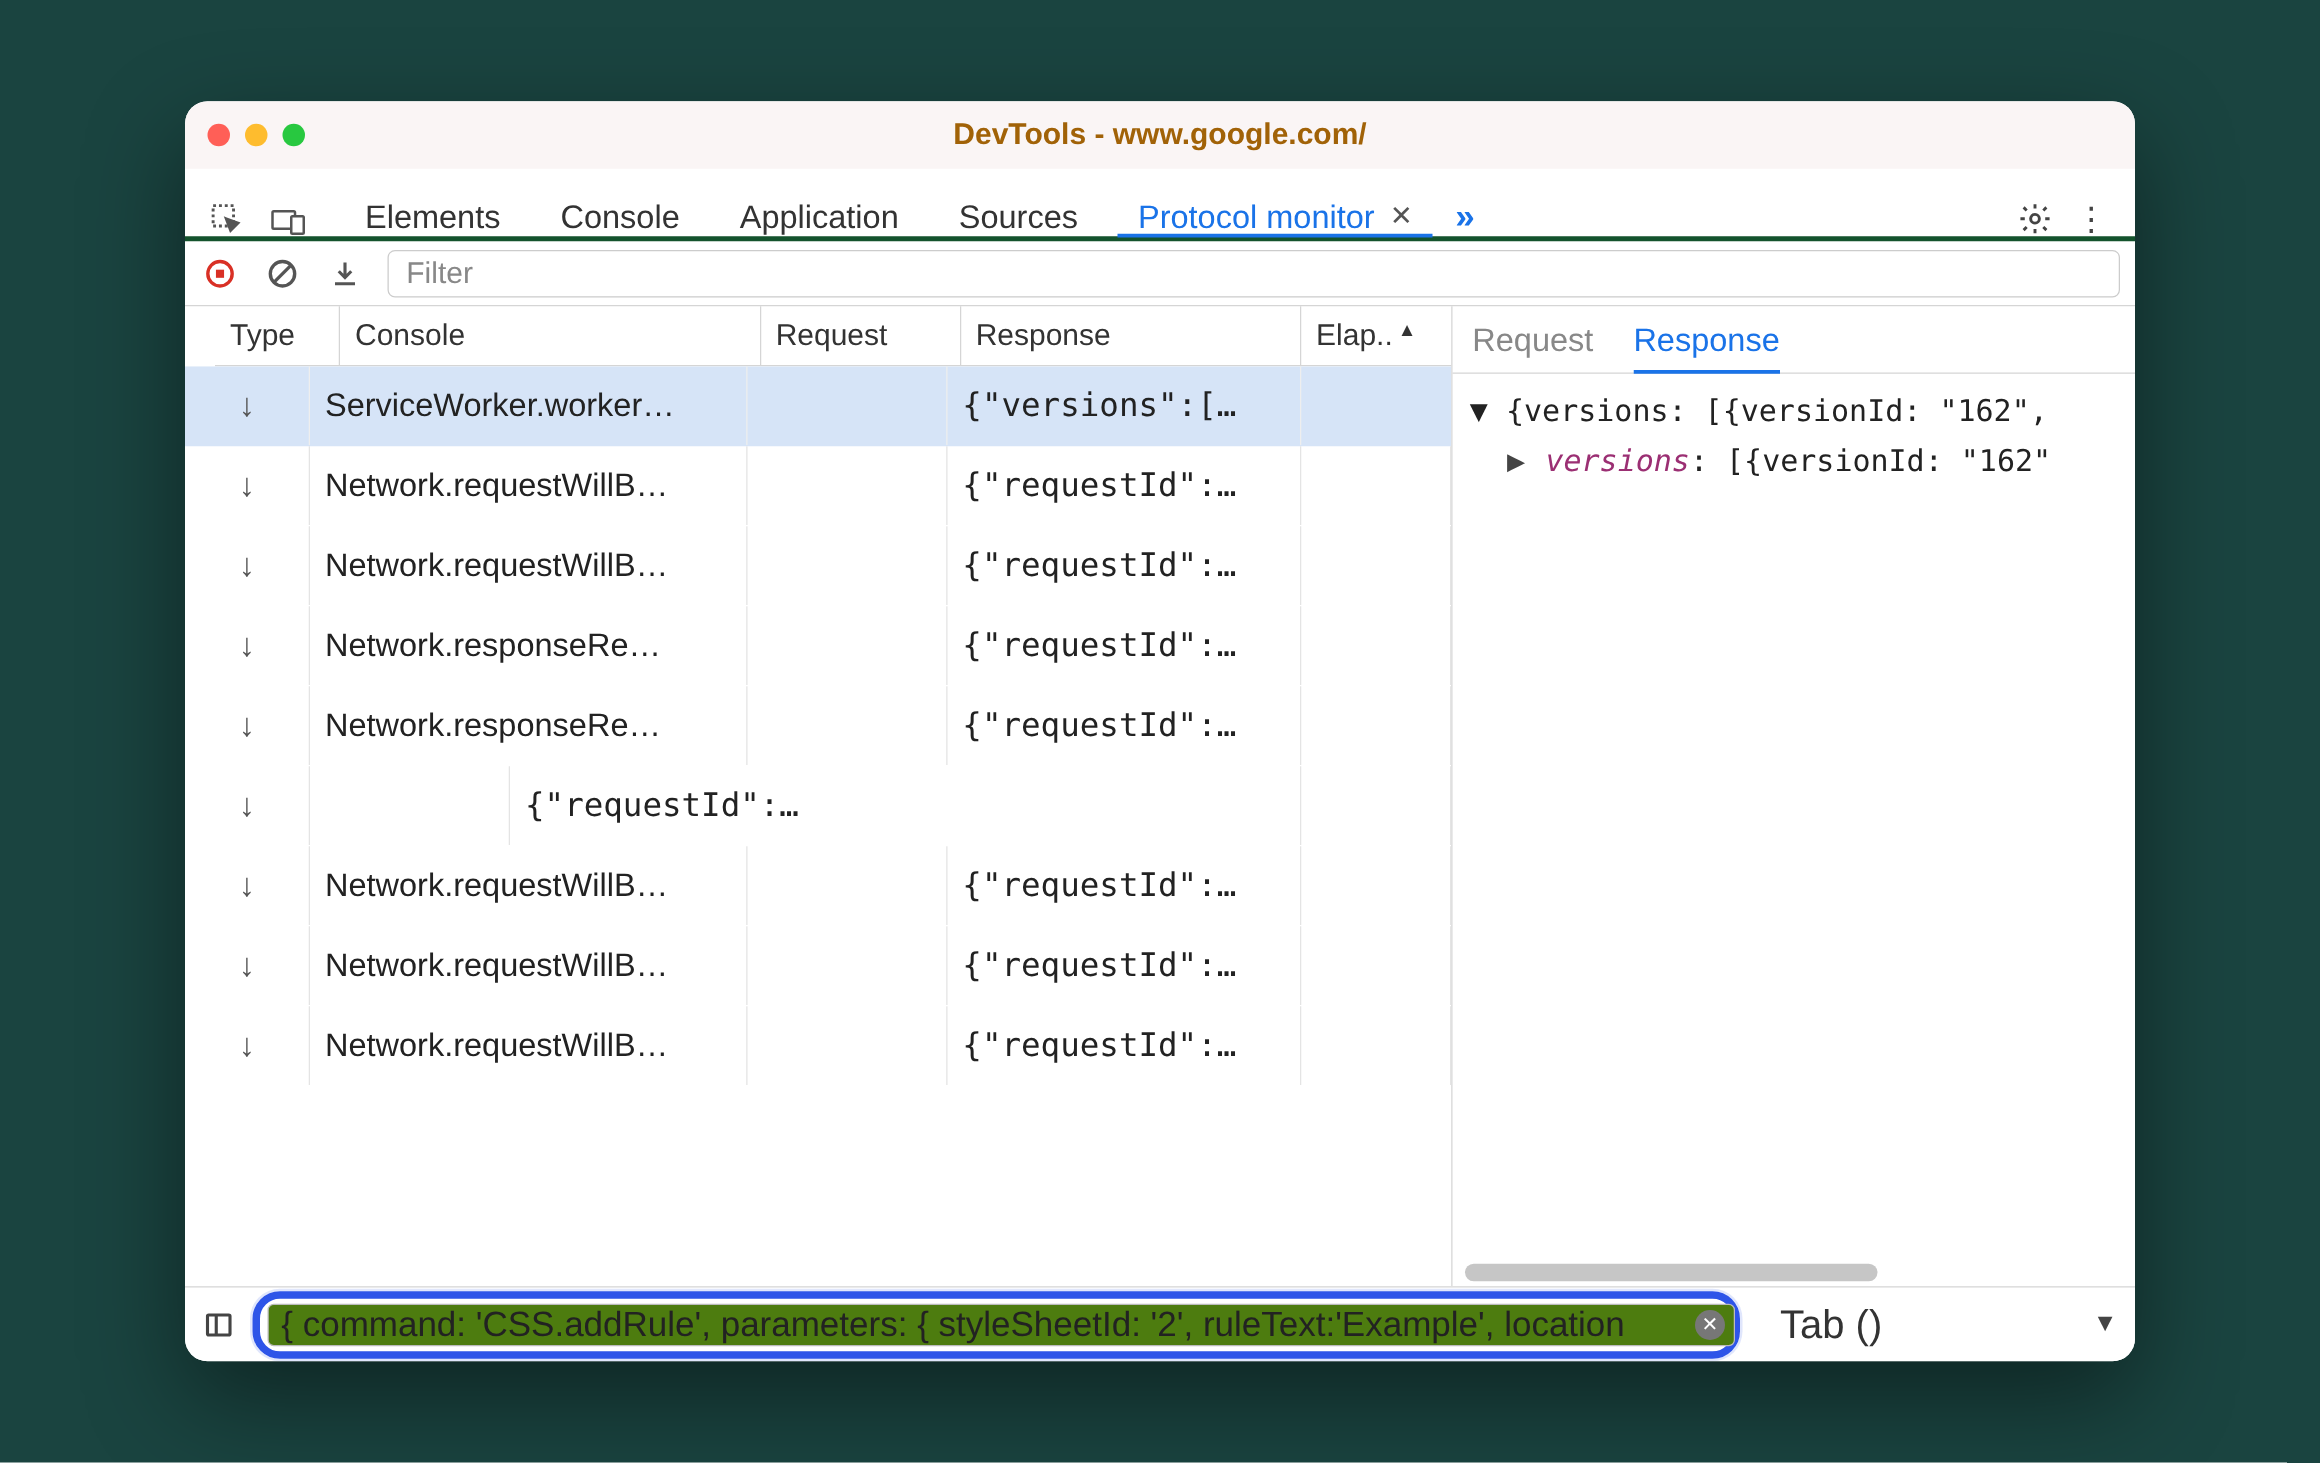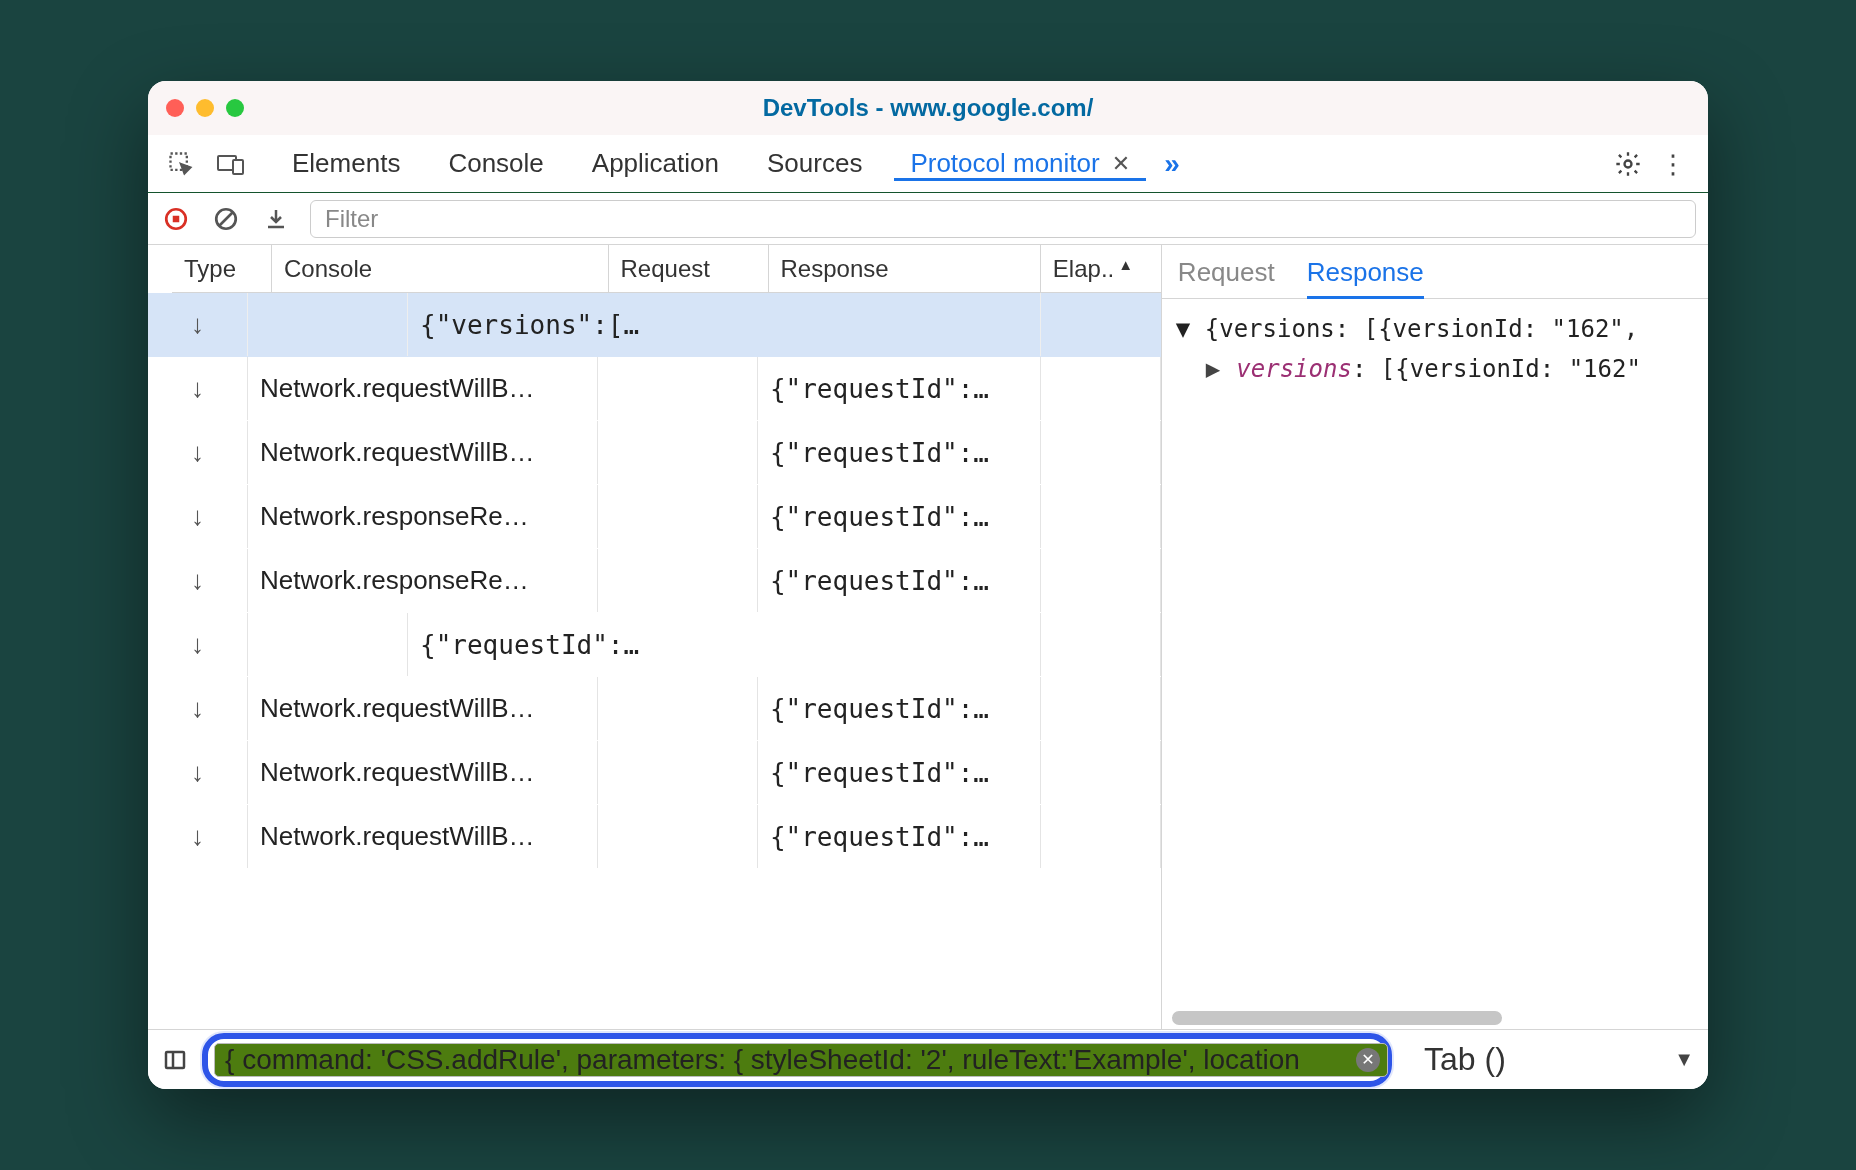--- a/index.html
+++ b/index.html
@@ -31,28 +31,28 @@
     padding: 0 18px;
     position: relative;
   }
   .traffic { display: flex; gap: 12px; }
   .dot { width: 18px; height: 18px; border-radius: 50%; }
   .dot.red { background: #ff5f57; }
   .dot.yellow { background: #febc2e; }
   .dot.green { background: #28c840; }
   .title-text {
     position: absolute; left: 0; right: 0; text-align: center;
-    font-size: 24px; font-weight: 600; color: #0369a1;
+    font-size: 24px; font-weight: 600; color: #a16207;
     pointer-events: none;
   }
   .tabbar {
     height: 58px;
-    border-bottom: 1px solid #14532d;
+    border-bottom: 4px solid #14532d;
     display: flex;
-    align-items: center;
+    align-items: flex-end;
     padding: 0 10px;
     gap: 4px;
   }
   .tabbar .icon-btn {
     width: 46px; display: flex; align-items: center; justify-content: center;
     color: #555;
   }
   .tabbar .tabs { display: flex; align-items: stretch; margin-left: 10px; }
   .tab {
     padding: 0 24px; display: flex; align-items: center; font-size: 26px;
@@ -250,20 +250,21 @@
             <span>Response</span>
           </div>
         <div class="gh col-elapsed">
             <span>Elap..</span>
             <span class="sort-arrow">▲</span>
           </div>
       </div>
       <div class="grid-body" id="grid-body">
           <div class="row selected">
             <div class="cell col-type">↓</div>
+            <div class="cell col-method">ServiceWorker.worker…</div>
             <div class="cell col-request"></div>
             <div class="cell col-response">{"versions":[…</div>
             <div class="cell col-elapsed"></div>
           </div>
           <div class="row">
             <div class="cell col-type">↓</div>
             <div class="cell col-method">Network.requestWillB…</div>
             <div class="cell col-request"></div>
             <div class="cell col-response">{"requestId":…</div>
             <div class="cell col-elapsed"></div>

